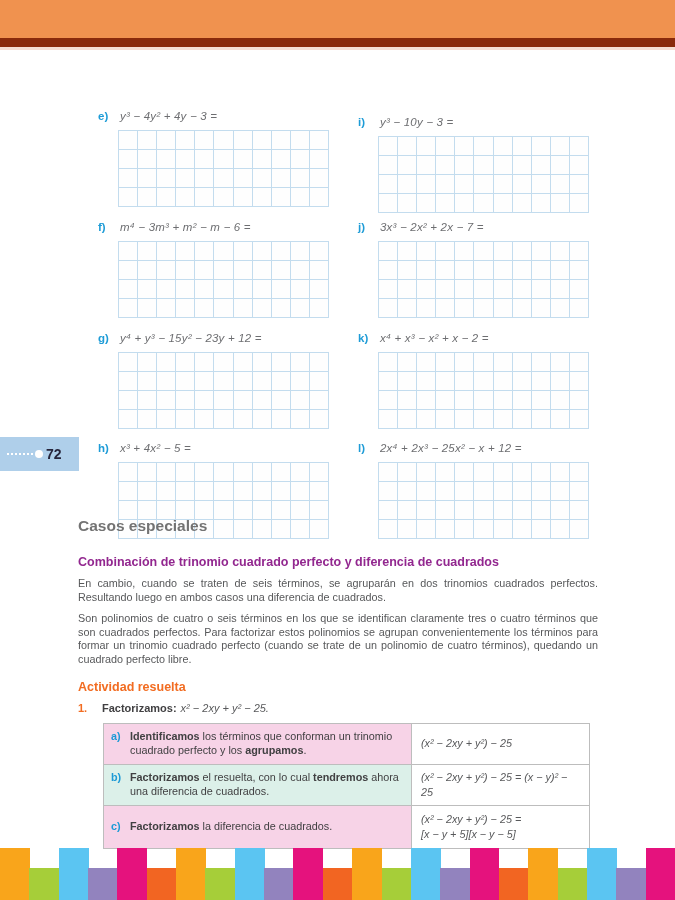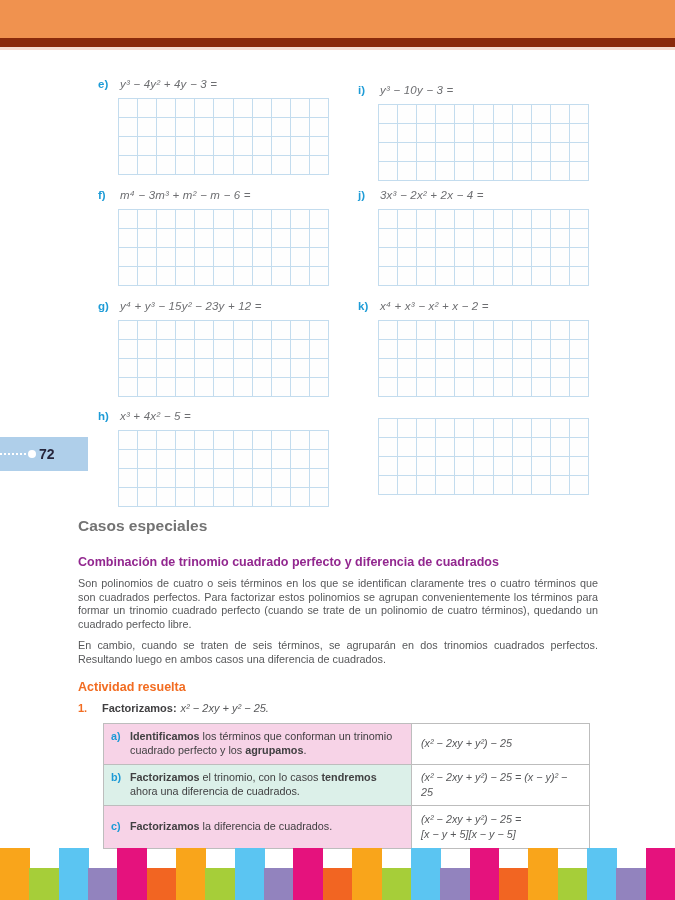--- a/index.html
+++ b/index.html
@@ -9,21 +9,21 @@
     font-family: "Liberation Sans", "DejaVu Sans", sans-serif;
     background: #ffffff;
     overflow: hidden;
   }
   
   .top-band   { position: absolute; left: 0; top: 0;  width: 675px; height: 38px; background: #F0924F; }
   .top-stripe { position: absolute; left: 0; top: 38px; width: 675px; height: 9px;  background: #8A2A0B; }
   .top-hairline { position: absolute; left: 0; top: 47px; width: 675px; height: 3px; background: #F6DED2; }
 
   
-  .exercise { position: absolute; width: 240px; }
+  .exercise { position: absolute; width: 240px; margin-top: 32px; }
   .ex-head { font-size: 11.5px; color: #6D6E71; white-space: nowrap; }
   .ex-label { display: inline-block; width: 22px; font-weight: bold; font-style: normal; color: #1E9CD7; font-size: 11.5px; }
   .ex-expr { font-style: italic; color: #6D6E71; letter-spacing: 0.2px; }
   .answer-grid {
     margin: 8px 0 0 20px;
     width: 211px;
     display: grid;
     grid-template-columns: repeat(11, 1fr);
     border-top: 1px solid #C3DCEE;
     border-left: 1px solid #C3DCEE;
@@ -34,22 +34,22 @@
   .pos-i { left: 358px; top: 84px; }
   .pos-f { left: 98px;  top: 189px; }
   .pos-j { left: 358px; top: 189px; }
   .pos-g { left: 98px;  top: 300px; }
   .pos-k { left: 358px; top: 300px; }
   .pos-h { left: 98px;  top: 410px; }
   .pos-l { left: 358px; top: 410px; }
 
   
   .page-badge {
-    position: absolute; left: 0; top: 437px; width: 88px; height: 34px;
-    background: #AFCFEA; display: flex; align-items: center; 
+    position: absolute; left: 0; top: 437px; width: 79px; height: 34px;
+    background: #AFCFEA; display: flex; align-items: center; padding-left: 7px;
   }
   .page-badge .dots { width: 26px; height: 0; border-top: 2px dotted #ffffff; }
   .page-badge .dot-circle { width: 8px; height: 8px; border-radius: 50%; background: #ffffff; margin: 0 3px 0 2px; flex: none; }
   .page-badge .num { font-weight: bold; font-size: 14px; color: #26253B; }
 
   
   .section { position: absolute; left: 78px; top: 517px; width: 520px; }
   .section-title { font-size: 15.5px; font-weight: bold; color: #737373; }
   .section-subtitle { font-size: 12.5px; font-weight: bold; color: #92278F; margin-top: 20px; }
   .body-par { font-size: 10.8px; color: #57585A; line-height: 13.6px; text-align: justify; margin-top: 8px; }
@@ -225,21 +225,21 @@
       <div class="cell"></div>
       <div class="cell"></div>
       <div class="cell"></div>
       <div class="cell"></div>
       <div class="cell"></div>
       <div class="cell"></div>
       <div class="cell"></div>
     </div>
 </div>
 <div class="exercise pos-j">
-  <div class="ex-head"><span class="ex-label">j)</span><span class="ex-expr">3x³ − 2x² + 2x − 4 =</span></div>
+  <div class="ex-head"><span class="ex-label">j)</span><span class="ex-expr">3x³ − 2x² + 2x − 7 =</span></div>
   <div class="answer-grid">
       <div class="cell"></div>
       <div class="cell"></div>
       <div class="cell"></div>
       <div class="cell"></div>
       <div class="cell"></div>
       <div class="cell"></div>
       <div class="cell"></div>
       <div class="cell"></div>
       <div class="cell"></div>
@@ -421,20 +421,21 @@
       <div class="cell"></div>
       <div class="cell"></div>
       <div class="cell"></div>
       <div class="cell"></div>
       <div class="cell"></div>
       <div class="cell"></div>
       <div class="cell"></div>
     </div>
 </div>
 <div class="exercise pos-l">
+  <div class="ex-head"><span class="ex-label">l)</span><span class="ex-expr">2x⁴ + 2x³ − 25x² − x + 12 =</span></div>
   <div class="answer-grid">
       <div class="cell"></div>
       <div class="cell"></div>
       <div class="cell"></div>
       <div class="cell"></div>
       <div class="cell"></div>
       <div class="cell"></div>
       <div class="cell"></div>
       <div class="cell"></div>
       <div class="cell"></div>
@@ -478,22 +479,22 @@
 
 <div class="page-badge">
   <span class="dots"></span>
   <span class="dot-circle"></span>
   <span class="num">72</span>
 </div>
 
 <div class="section">
   <div class="section-title">Casos especiales</div>
   <div class="section-subtitle">Combinación de trinomio cuadrado perfecto y diferencia de cuadrados</div>
+  <p class="body-par">En cambio, cuando se traten de seis términos, se agruparán en dos trinomios cuadrados perfectos. Resultando luego en ambos casos una diferencia de cuadrados.</p>
   <p class="body-par">Son polinomios de cuatro o seis términos en los que se identifican claramente tres o cuatro términos que son cuadrados perfectos. Para factorizar estos polinomios se agrupan convenientemente los términos para formar un trinomio cuadrado perfecto (cuando se trate de un polinomio de cuatro términos), quedando un cuadrado perfecto libre.</p>
-  <p class="body-par">En cambio, cuando se traten de seis términos, se agruparán en dos trinomios cuadrados perfectos. Resultando luego en ambos casos una diferencia de cuadrados.</p>
 
   <div class="activity-title">Actividad resuelta</div>
   <div class="activity-item">
     <span class="item-number">1.</span>
     <span>
       <span class="item-lead-bold">Factorizamos:</span><span class="item-lead-math">x² − 2xy + y² − 25.</span>
     </span>
   </div>
 
   <table class="solution-table">
@@ -506,21 +507,21 @@
         </div>
       </td>
       <td class="result">
             <div>(x² − 2xy + y²) − 25</div>
           </td>
     </tr>
     <tr class="row-b bg-teal">
       <td class="desc">
         <div class="desc-inner">
           <span class="row-label">b)</span>
-          <span class="desc-text"><span class="b">Factorizamos</span><span> el trinomio, con lo casos </span><span class="b">tendremos</span><span> ahora una diferencia de cuadrados.</span></span>
+          <span class="desc-text"><span class="b">Factorizamos</span><span> el resuelta, con lo cual </span><span class="b">tendremos</span><span> ahora una diferencia de cuadrados.</span></span>
         </div>
       </td>
       <td class="result">
             <div>(x² − 2xy + y²) − 25 = (x − y)² − 25</div>
           </td>
     </tr>
     <tr class="row-c bg-pink">
       <td class="desc">
         <div class="desc-inner">
           <span class="row-label">c)</span>

